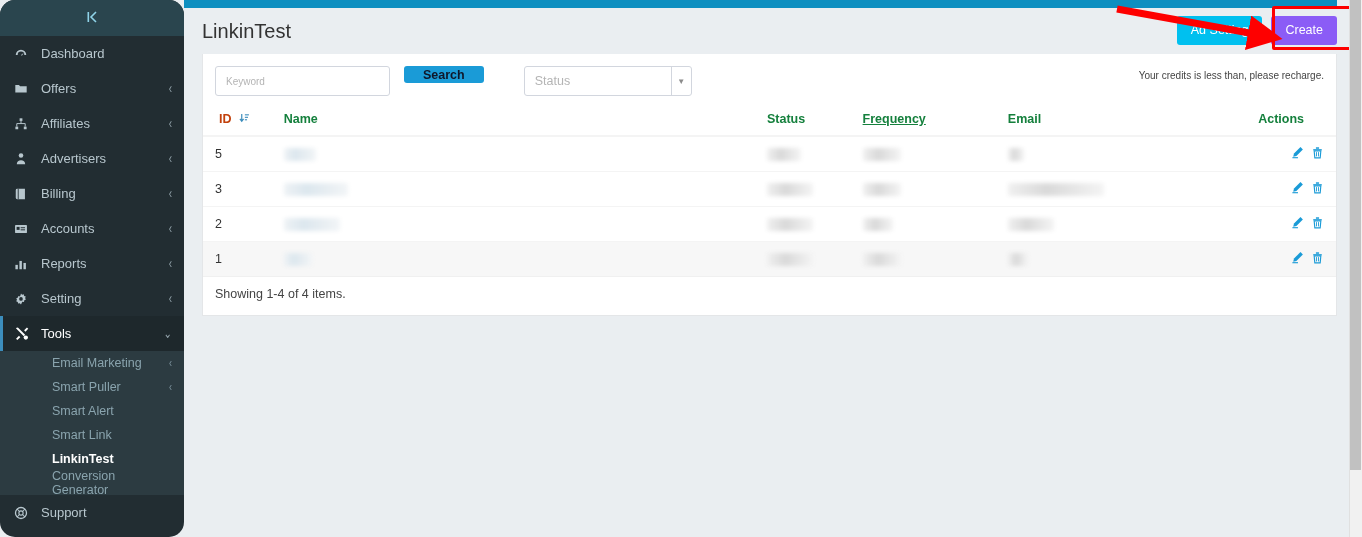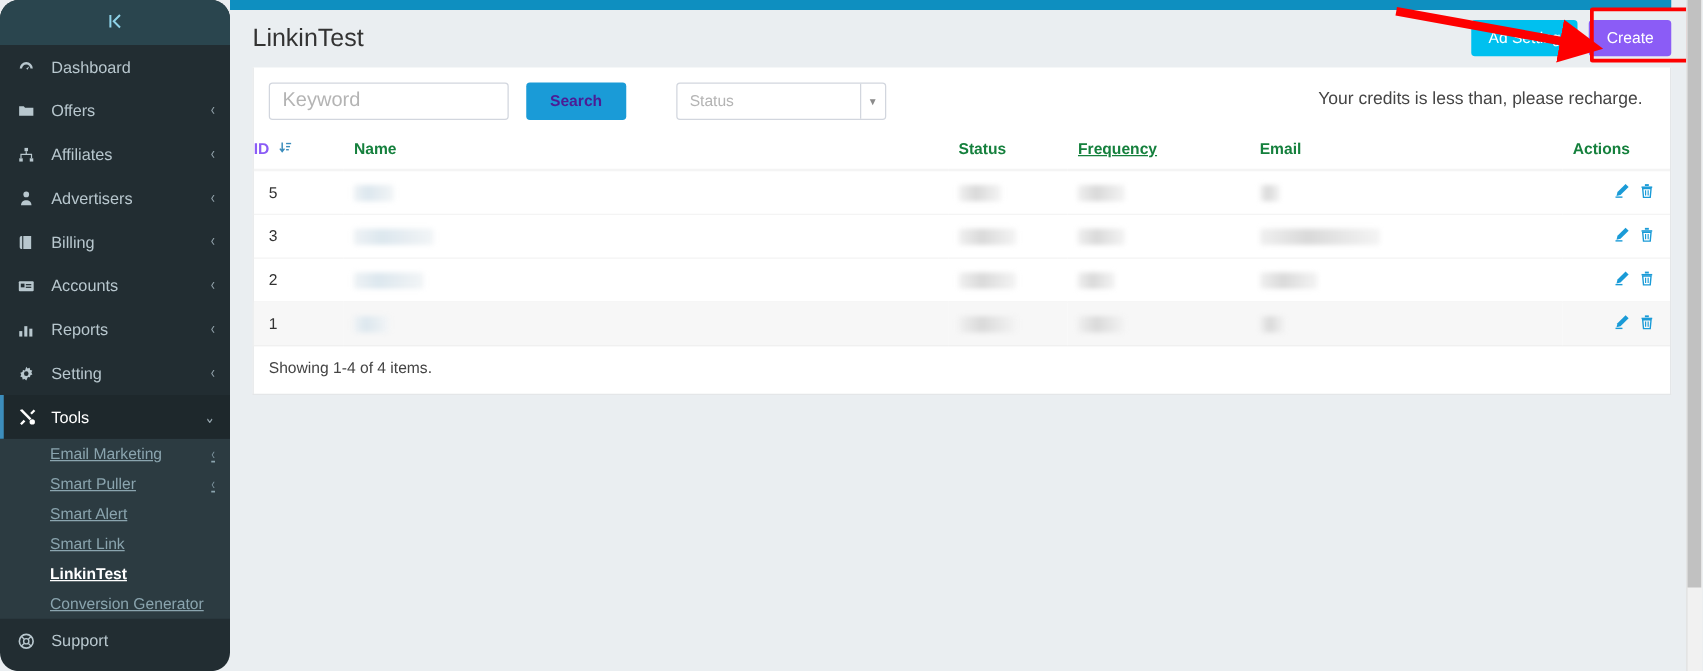--- a/index.html
+++ b/index.html
@@ -49,25 +49,24 @@
     background: #1e282c;
     color: #ffffff;
     border-left: 3px solid #3c8dbc;
     padding-left: 11px;
   }
   .nav-item.active .ic { color: #ffffff; }
   .submenu { list-style: none; background: #2c3b41; }
   .sub-item {
     display: flex; align-items: center;
     height: 24px;
-    padding: 0 12px 0 40px;
+    padding: 0 12px 0 52px;
     color: #8aa4ae;
     font-size: 12.5px;
     cursor: pointer;
-    text-decoration: underline;
   }
   .sub-item .lbl { flex: 1 1 auto; }
   .sub-item .caret { font-size: 9px; color: #7b919b; transform: scaleY(1.4); }
   .sub-item.current { color: #ffffff; font-weight: bold; }
 
   
   .main { flex: 1 1 auto; position: relative; height: 537px; background: #eaeef1; }
   .topbar { height: 8px; background: #0e8fc0; width: 1153px; }
   .page-head {
     height: 46px; position: relative;
@@ -94,63 +93,63 @@
     border-top: 0;
     min-height: 247px;
     position: relative;
   }
   .filter-bar {
     padding: 12px 12px 10px 12px;
     display: flex; align-items: flex-start; gap: 0;
     position: relative;
   }
   .inp {
-    width: 192px; height: 30px;
+    width: 175px; height: 30px;
     border: 1px solid #d2d6de; border-radius: 3px;
-    padding: 0 10px; font-size: 16px; color: #555;
+    padding: 0 10px; font-size: 10px; color: #555;
     font-family: "Liberation Sans", sans-serif;
     background: #fff; outline: none;
   }
   .inp::placeholder { color: #b4b4b4; }
   .btn-search {
     margin-left: 14px;
-    background: #1a9bd7; color: #4c1d95; border: none;
-    height: 30px; padding: 0 19px; border-radius: 3px;
+    background: #1a9bd7; color: #0f172a; border: none;
+    height: 17px; padding: 0 19px; border-radius: 3px;
     font-size: 12.5px; cursor: pointer; font-weight: bold;
     font-family: "Liberation Sans", sans-serif;
   }
   .select-wrap {
     margin-left: 40px;
     display: flex; height: 30px;
     border: 1px solid #d2d6de; border-radius: 3px;
     width: 168px; background: #fff;
   }
   .select-val {
     flex: 1 1 auto; line-height: 28px; padding: 0 10px;
     font-size: 12.5px; color: #b4b4b4;
   }
   .select-arrow {
     width: 20px; border-left: 1px solid #d2d6de;
     display: flex; align-items: center; justify-content: center;
     color: #8b8b8b; font-size: 8px;
   }
   .credits {
-    position: absolute; right: 22px; top: 16px;
-    font-size: 14px; color: #444;
+    position: absolute; right: 12px; top: 16px;
+    font-size: 10px; color: #444;
   }
 
   table { width: 100%; border-collapse: collapse; }
   thead th {
     text-align: left;
     font-size: 12.5px; color: #15803d;
     padding: 6px 8px 9px 8px;
     border-bottom: 2px solid #f4f4f4;
     font-weight: bold;
   }
-  thead th.id-col { color: #8b5cf6; padding-left: 0; width: 74px; }
+  thead th.id-col { color: #c2410c; padding-left: 16px; width: 74px; }
   thead th.name-col { width: 500px; }
   thead th.status-col { width: 97px; }
   thead th.freq-col { width: 148px; text-decoration: underline; }
   thead th.note-col { width: 256px; }
   thead th.actions-col { text-align: right; padding-right: 32px; }
   .sort-icon { color: #3c8dbc; margin-left: 4px; font-size: 11px; letter-spacing: -1px; }
   tbody td {
     padding: 9px 8px; font-size: 12.5px; color: #333;
     border-bottom: 1px solid #f4f4f4; vertical-align: middle;
   }

